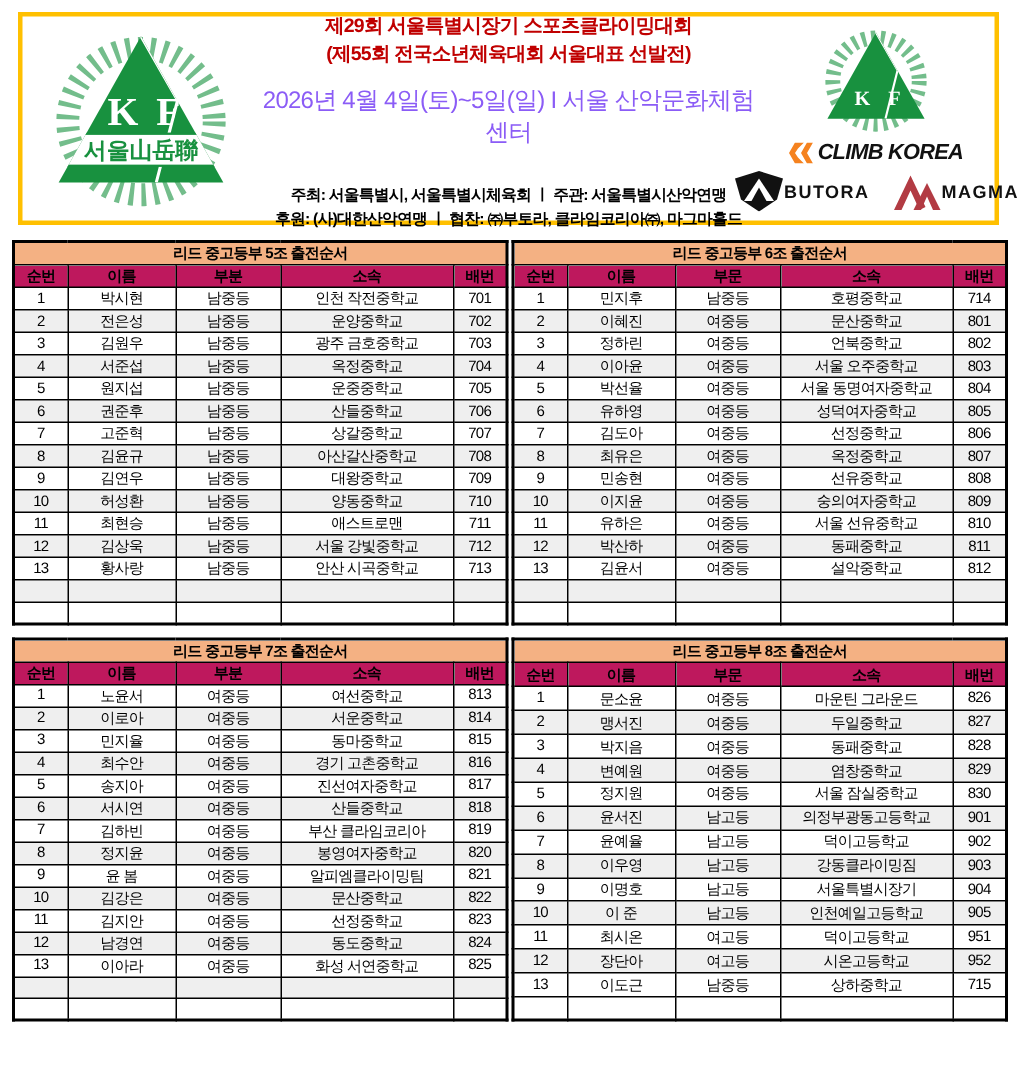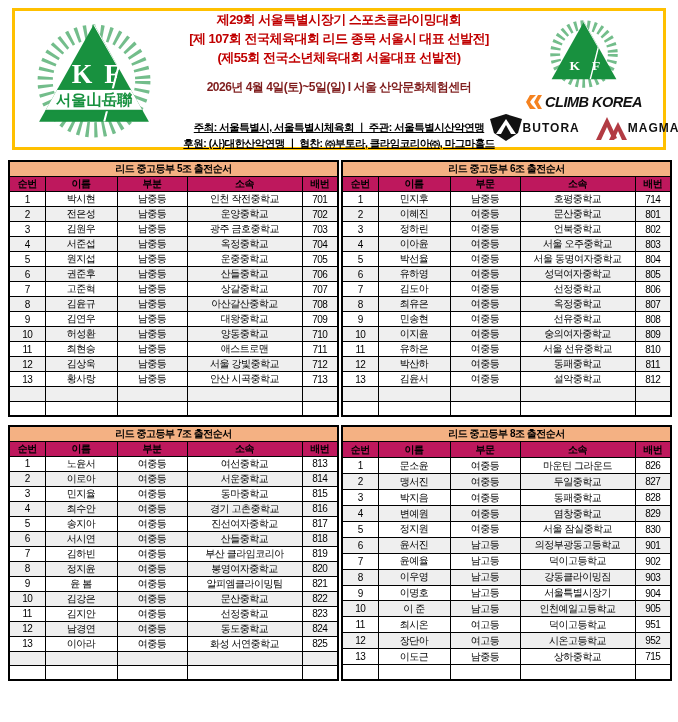--- a/index.html
+++ b/index.html
@@ -8,23 +8,23 @@
 
   
   .header-box {
     position:absolute; left:12px; top:8px; width:654px; height:142px;
     border:3px solid #FFC000; background:#fff;
     display:flex; align-items:center;
   }
   .logo-left { width:158px; display:flex; justify-content:center; align-items:center; }
   .header-center { flex:1; text-align:center; padding-top:2px; }
   .title-line { color:#C00000; font-weight:bold; font-size:13px; line-height:19px; letter-spacing:-0.5px; }
-  .date-line { color:#7f1d1d; font-weight:bold; font-size:12px; margin-top:12px; letter-spacing:-0.5px; }
+  .date-line { color:#8b5cf6; font-weight:normal; font-size:16px; margin-top:12px; letter-spacing:-0.5px; }
   .org-line { color:#000; font-weight:bold; font-size:10.5px; line-height:16px; letter-spacing:-0.5px; }
-  .org-block { margin-top:23px;text-decoration:underline; }
+  .org-block { margin-top:23px; }
   .header-right { width:158px; display:flex; flex-direction:column; align-items:center; }
   .climb-korea { display:flex; align-items:center; gap:3px; margin-top:4px; }
   .climb-korea-text { font-size:14.5px; font-weight:bold; font-style:italic; color:#111; letter-spacing:-0.5px; white-space:nowrap; }
   .brand-row { display:flex; gap:14px; margin-top:4px; align-items:flex-end; }
   .brand { display:flex; flex-direction:row; align-items:center; }
   .brand-label { font-size:12px; font-weight:bold; color:#111; letter-spacing:1px; margin-top:1px; }
 
   
   .tables-grid {
     position:absolute; left:8px; top:160px; width:608px;
@@ -58,21 +58,20 @@
         <polyline points="60,6 84,48 70,102" fill="none" stroke="#FFFFFF" stroke-width="2" clip-path="url(#triclip)"></polyline>
         <text x="38" y="64" font-size="26" font-weight="bold" fill="#FFFFFF" font-family="'Liberation Serif',serif">K</text>
         <text x="70" y="64" font-size="26" font-weight="bold" fill="#FFFFFF" font-family="'Liberation Serif',serif">F</text>
         <rect x="10" y="70" width="100" height="21" fill="#FFFFFF" clip-path="url(#triclip)" stroke="#18913F" stroke-width="1.5"></rect>
         <text x="60" y="86" font-size="15" font-weight="bold" fill="#18913F" text-anchor="middle">서울山岳聯</text>
       </svg>
     </div>
 
     <div class="header-center">
       <div class="title-line">제29회 서울특별시장기 스포츠클라이밍대회</div>
-      <div class="title-line">[제 107회 전국체육대회 리드 종목 서울시 대표 선발전]</div>
       <div class="title-line">(제55회 전국소년체육대회 서울대표 선발전)</div>
       <div class="date-line">2026년 4월 4일(토)~5일(일) I 서울 산악문화체험센터</div>
       <div class="org-block">
         <div class="org-line">주최: 서울특별시, 서울특별시체육회 ㅣ 주관: 서울특별시산악연맹</div>
         <div class="org-line">후원: (사)대한산악연맹 ㅣ 협찬: ㈜부토라, 클라임코리아㈜, 마그마홀드</div>
       </div>
     </div>
 
     <div class="header-right">
       <svg width="72" height="72" viewBox="0 0 80 80">

